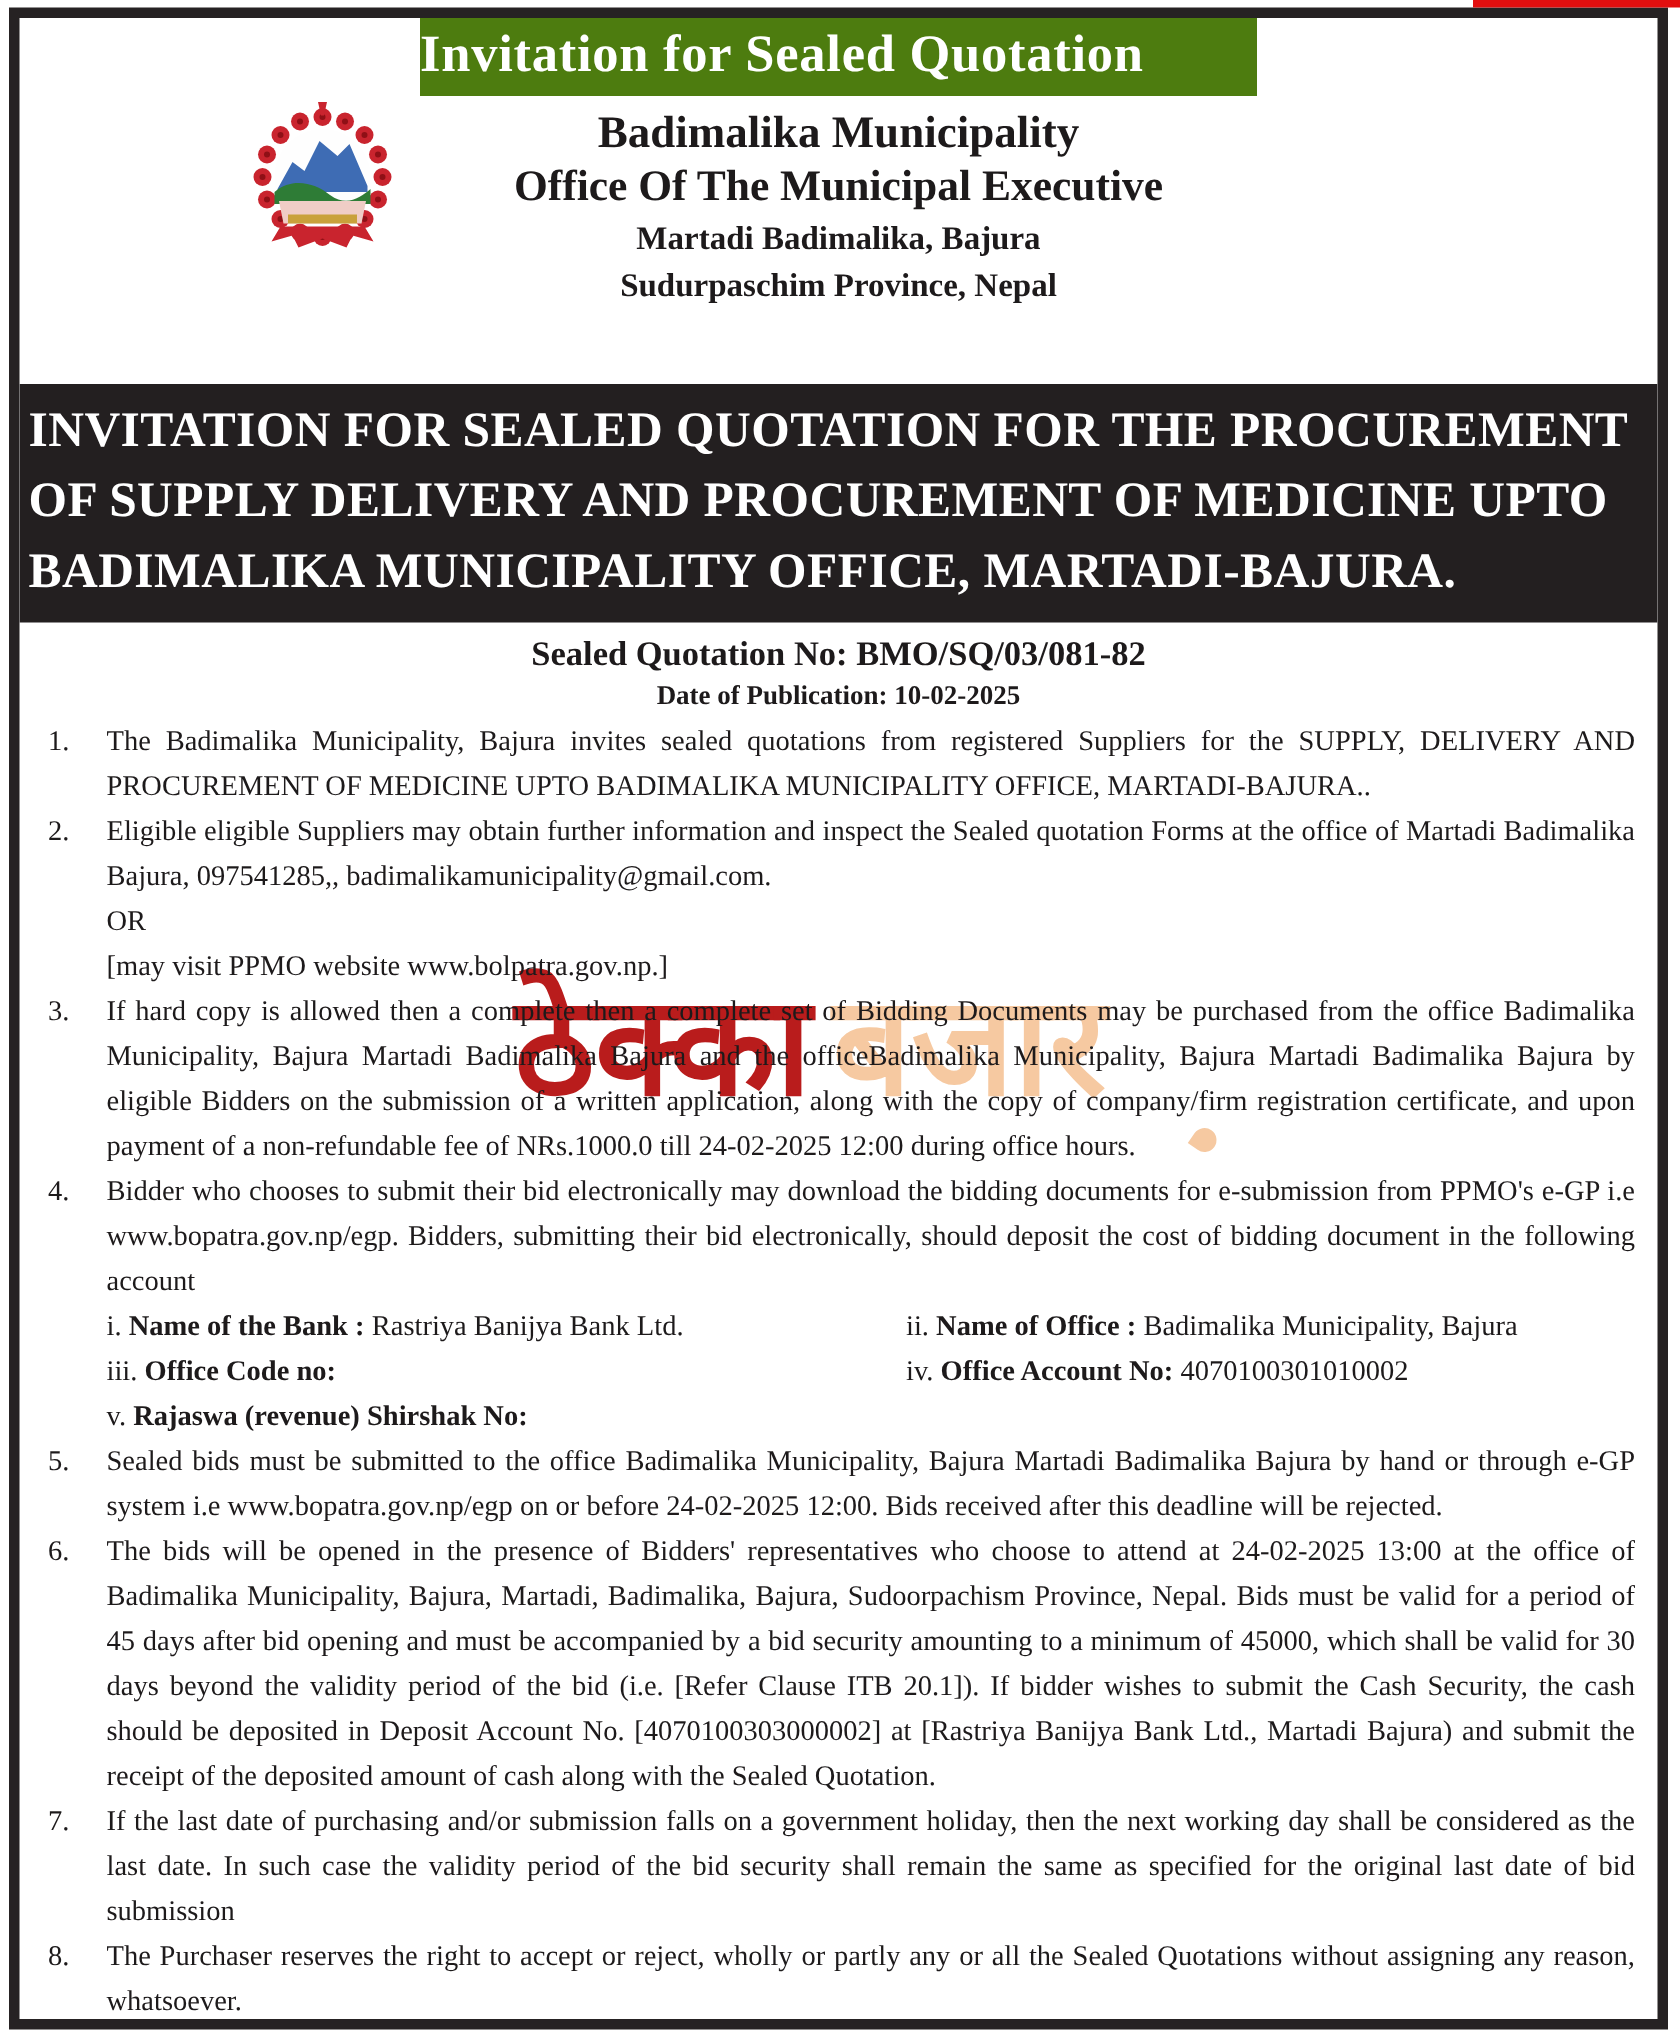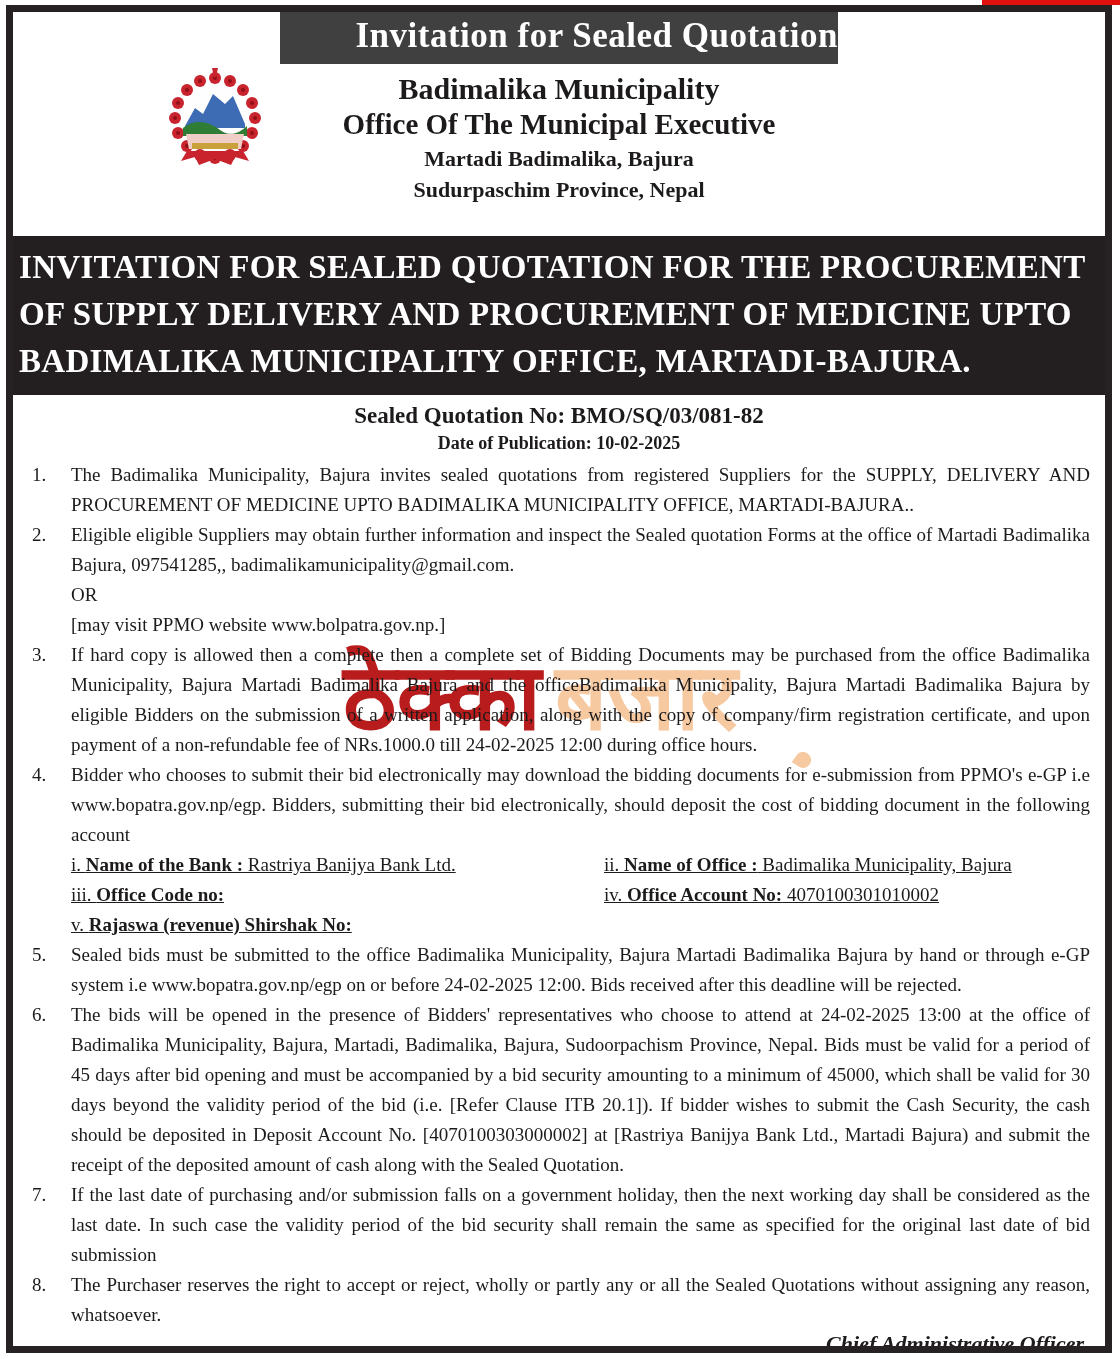--- a/index.html
+++ b/index.html
@@ -14,25 +14,25 @@
   .red-strip{
     position:absolute; top:0; right:0; width:138px; height:5px;
     background:#e20f0f; z-index:5;
   }
   .frame{
     position:absolute; left:6px; top:5px; right:8px; bottom:6px;
     border:7px solid #262223; background:#fff; overflow:hidden;
   }
   
   .title-banner{
-    width:558px; margin:0 auto; background:#404040; color:#ffffff;
-    text-align:right; font-weight:700; font-size:35px;
+    width:558px; margin:0 auto; background:#4d7c0f; color:#ffffff;
+    text-align:left; font-weight:700; font-size:35px;
     padding:4px 0 8px; letter-spacing:0.5px;
   }
-  .header{ position:relative; text-align:center; padding-top:8px; height:172px; }
+  .header{ position:relative; text-align:center; padding-top:8px; height:192px; }
   .logo{ position:absolute; left:152px; top:2px; }
   .org-name{ font-size:30px; font-weight:700; }
   .office-name{ font-size:29px; font-weight:700; margin-top:2px; }
   .addr{ font-size:22px; font-weight:700; margin-top:5px; }
   
   .notice-band{
     background:#231f20; color:#fff; font-weight:700;
     font-size:33px; line-height:47px; padding:8px 6px 10px; letter-spacing:0.3px;
   }
   
@@ -52,21 +52,21 @@
     position:absolute; left:452px; top:100px; width:16px; height:16px;
     border-radius:50% 50% 50% 0; background:#f6c9a1; transform:rotate(35deg);
   }
   
   .list{ position:relative; z-index:1; padding:6px 15px 0 17px; }
   .item{ display:flex; font-size:19px; line-height:30px; }
   .item-num{ flex:0 0 41px; padding-left:2px; }
   .item-body{ flex:1; }
   .just{ text-align:justify; }
   .plain{ text-align:left; }
-  .bank-grid{ display:grid; grid-template-columns:533px 1fr; line-height:30px;text-decoration:underline; }
+  .bank-grid{ display:grid; grid-template-columns:533px 1fr; line-height:30px; }
   .bank-cell{ white-space:nowrap; }
   .bank-label{ font-weight:700; }
   .signature{
     text-align:right; font-weight:700; font-style:italic; font-size:22px;
     padding:1px 6px 0 0;
   }
 </style>
 </head>
 <body>
 

